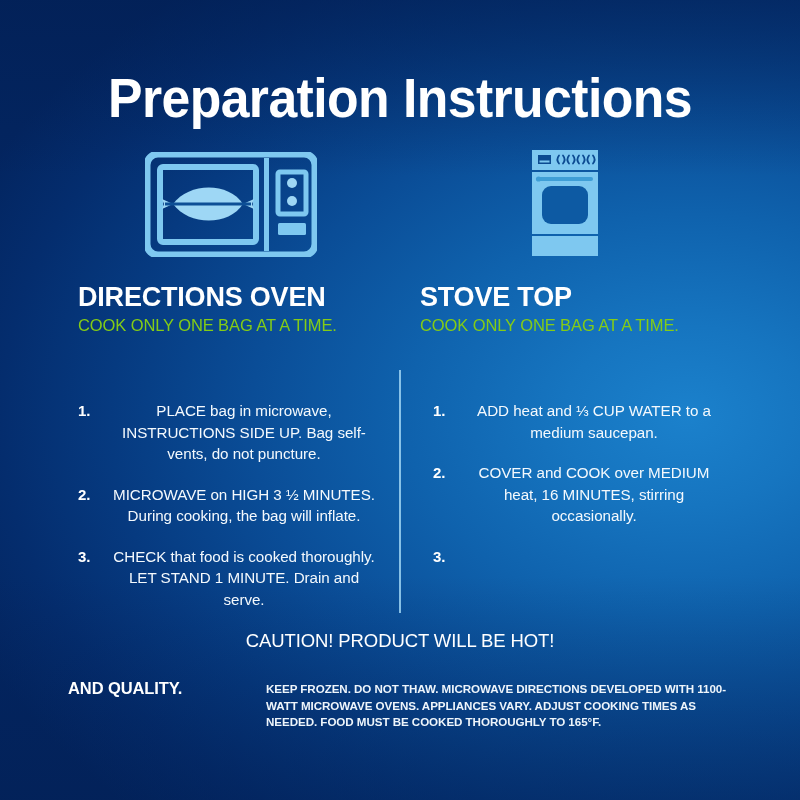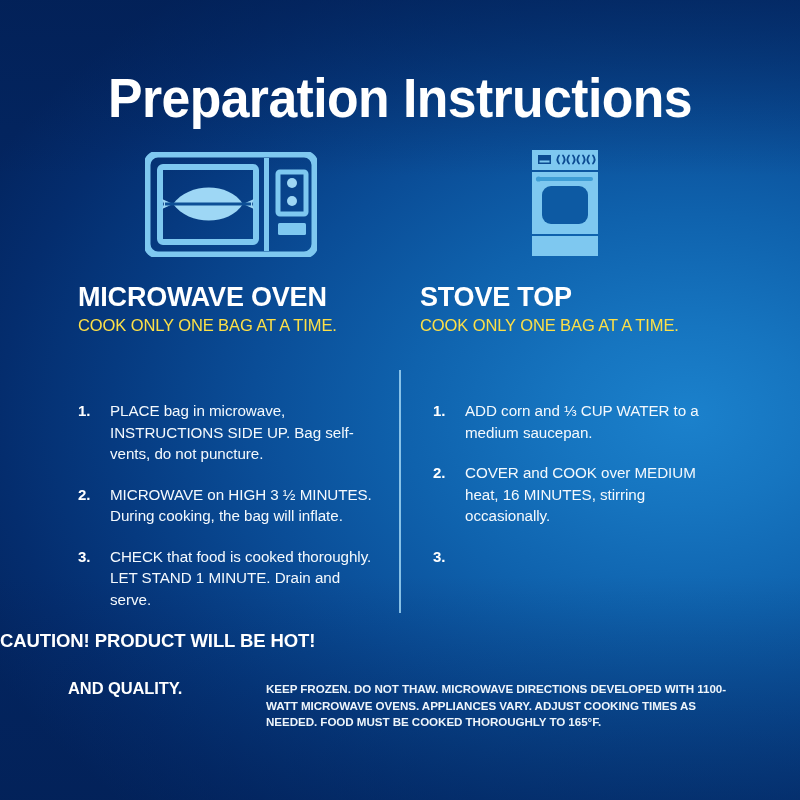--- a/index.html
+++ b/index.html
@@ -65,21 +65,21 @@
     font-weight: 700;
     letter-spacing: -0.2px;
     margin: 0 0 3px 0;
     white-space: nowrap;
   }
   .sec-sub {
     font-size: 16.5px;
     line-height: 20px;
     font-weight: 400;
     letter-spacing: -0.1px;
-    color: #fde047;
+    color: #84cc16;
     margin: 0;
     white-space: nowrap;
   }
 
   
   #divider {
     position: absolute;
     left: 399px;
     top: 370px;
     width: 2px;
@@ -104,32 +104,33 @@
     font-weight: 700;
     color: #ffffff;
   }
   .step-text {
     display: block;
     font-size: 15.2px;
     line-height: 21.5px;
     font-weight: 400;
     color: #f4f9fd;
     letter-spacing: -0.05px;
+    text-align: center;
   }
 
   
   #caution {
     position: absolute;
     left: 0;
     top: 629px;
     width: 800px;
-    text-align: left;
+    text-align: center;
     font-size: 18.5px;
     line-height: 24px;
-    font-weight: 700;
+    font-weight: 400;
     letter-spacing: -0.1px;
   }
 
   
   #footer { position: absolute; left: 68px; top: 678px; width: 670px; }
   #footer-head {
     position: absolute;
     left: 0;
     top: 0;
     width: 190px;
@@ -210,21 +211,21 @@
         <rect x="9" y="29" width="56" height="4" rx="2" ry="2" fill="#3f9ed6"></rect>
         <circle cx="10.5" cy="31" r="2.6" fill="#3f9ed6"></circle>
 
         <rect x="14" y="38" width="46" height="38" rx="9" ry="9" fill="#0d5aa3"></rect>
 
         <rect x="4" y="88" width="66" height="20" fill="#7ec8f0"></rect>
       </svg>
     </div>
 
     <div class="col" id="col-microwave">
-      <div class="sec-head">MICROWAVE OVEN</div>
+      <div class="sec-head">DIRECTIONS OVEN</div>
       <div class="sec-sub">COOK ONLY ONE BAG AT A TIME.</div>
     </div>
 
     <div class="col" id="col-stove">
       <div class="sec-head">STOVE TOP</div>
       <div class="sec-sub">COOK ONLY ONE BAG AT A TIME.</div>
     </div>
 
     <div id="divider"></div>
 
@@ -239,21 +240,21 @@
       </li>
       <li class="step">
         <span class="step-num">3.</span>
         <span class="step-text">CHECK that food is cooked thoroughly. LET STAND 1 MINUTE. Drain and serve.</span>
       </li>
     </ul>
 
     <ul class="steps" id="steps-stove">
       <li class="step">
         <span class="step-num">1.</span>
-        <span class="step-text">ADD corn and ⅓ CUP WATER to a medium saucepan.</span>
+        <span class="step-text">ADD heat and ⅓ CUP WATER to a medium saucepan.</span>
       </li>
       <li class="step">
         <span class="step-num">2.</span>
         <span class="step-text">COVER and COOK over MEDIUM heat, 16 MINUTES, stirring occasionally.</span>
       </li>
       <li class="step">
         <span class="step-num">3.</span>
       </li>
     </ul>
 

